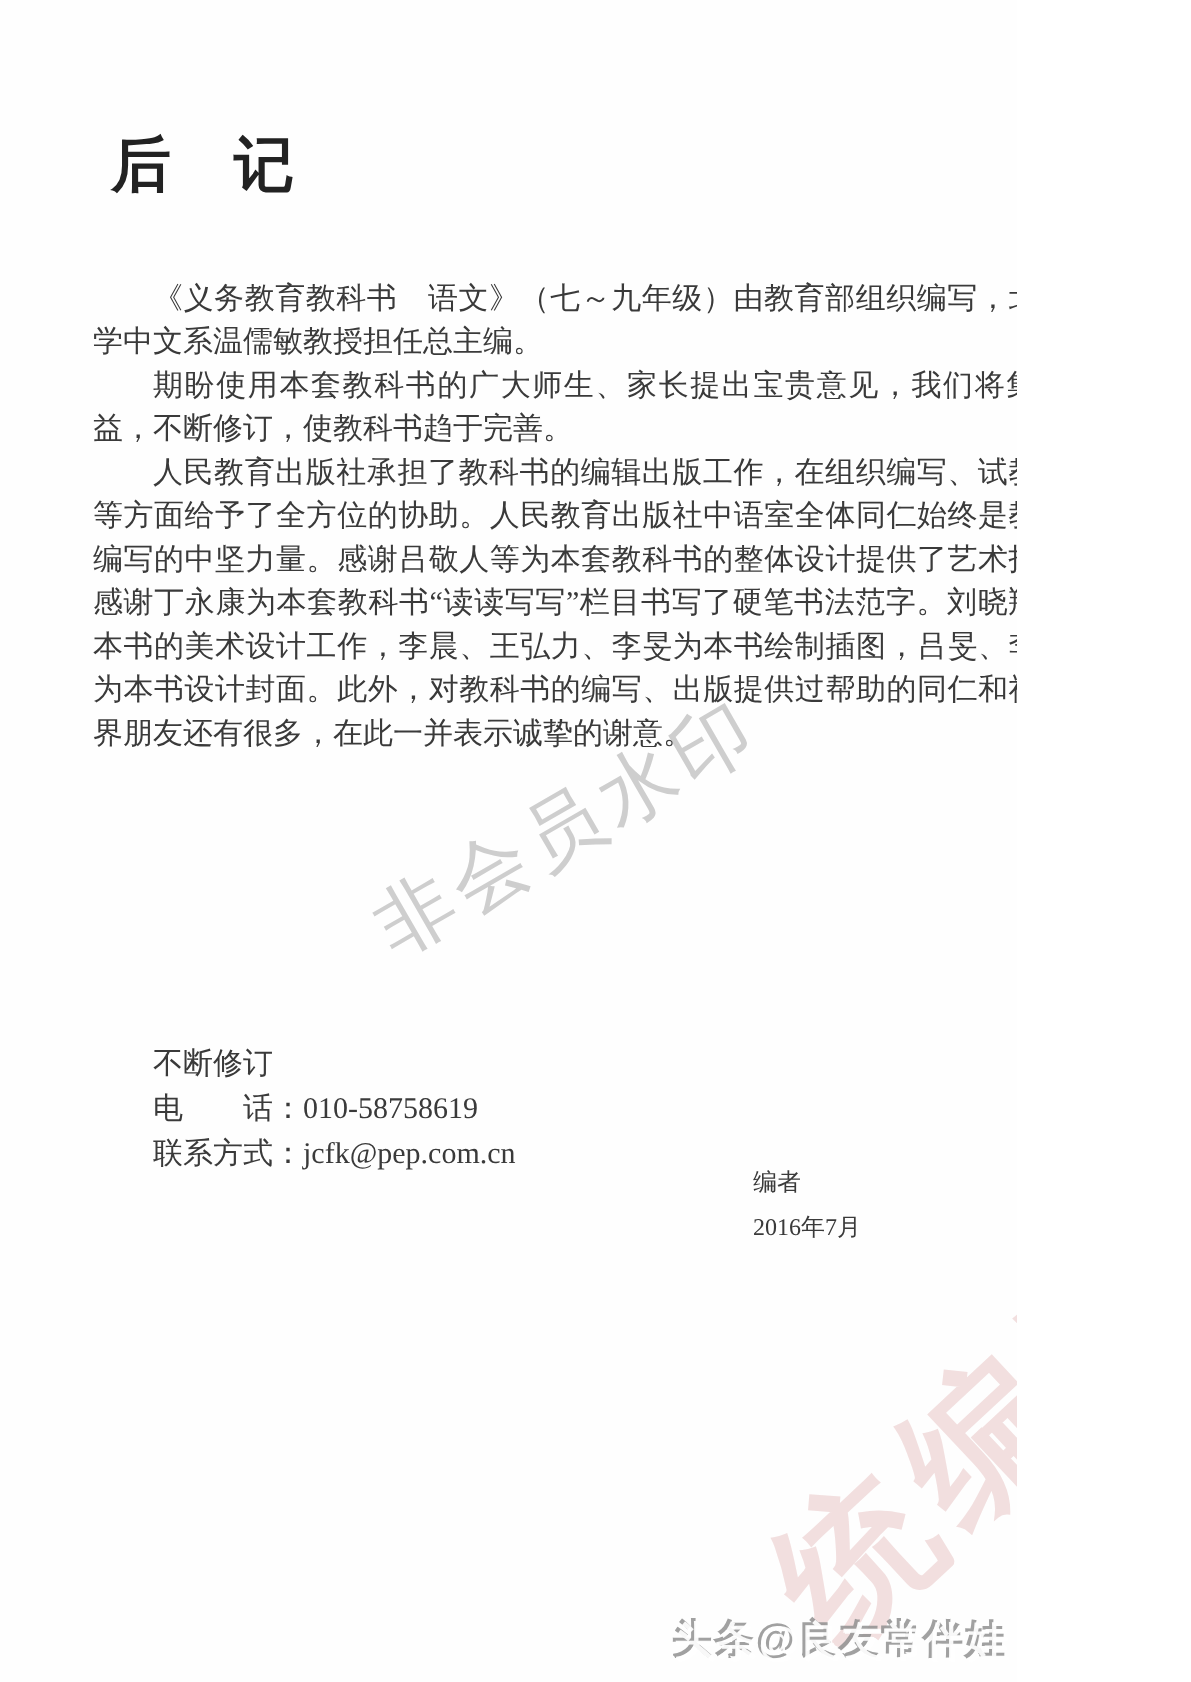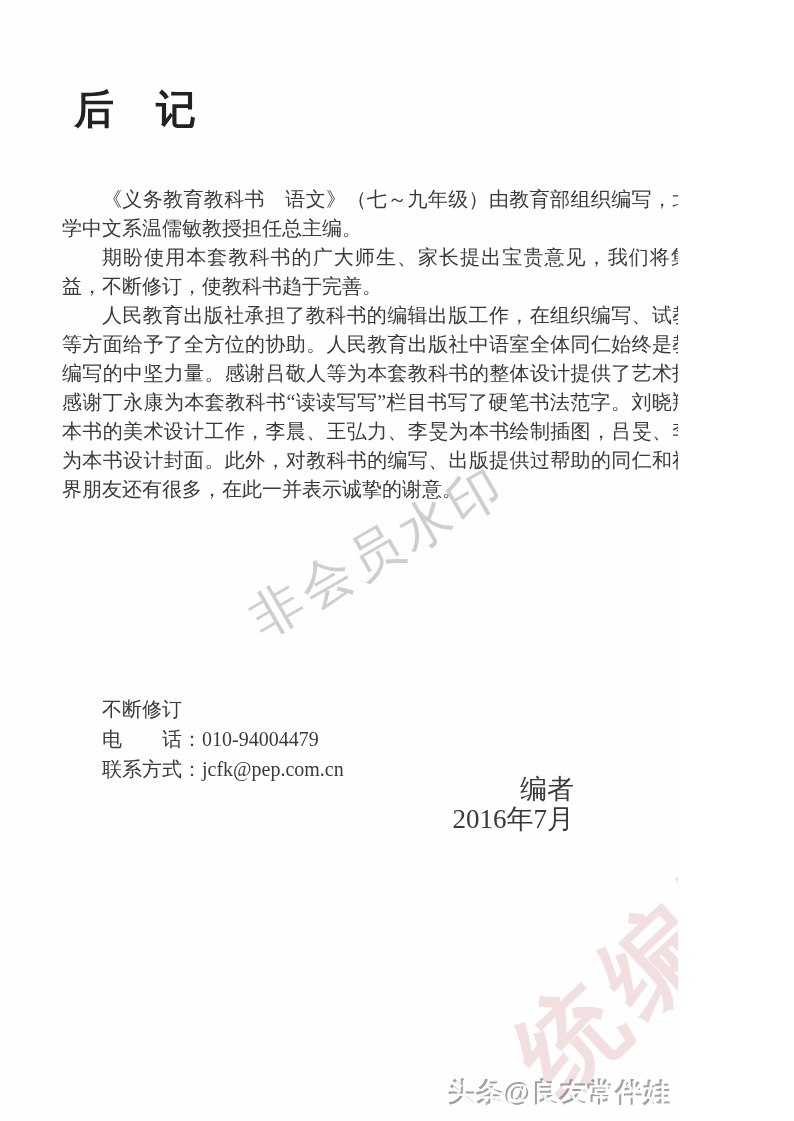--- a/index.html
+++ b/index.html
@@ -38,24 +38,24 @@
     top: 694px;
     font-size: 20px;
     line-height: 30px;
     color: #3a3a3a;
   }
   .contact .line { white-space: nowrap; }
   .signature {
     position: absolute;
     top: 774px;
     right: 104px;
-    font-size: 27px;
+    font-size: 16px;
     line-height: 30px;
     color: #3a3a3a;
-    text-align: right;
+    text-align: left;
   }
   .wm-center {
     position: absolute;
     left: 378px;
     top: 552px;
     transform: translate(-50%, -50%) rotate(-30deg);
     font-size: 52px;
     letter-spacing: 5px;
     color: rgba(128, 128, 128, 0.38);
     white-space: nowrap;
@@ -96,21 +96,21 @@
 
   <div class="content">
     <p>《义务教育教科书　语文》（七～九年级）由教育部组织编写，北京大学中文系温儒敏教授担任总主编。</p>
     <p>期盼使用本套教科书的广大师生、家长提出宝贵意见，我们将集思广益，不断修订，使教科书趋于完善。</p>
     <p>人民教育出版社承担了教科书的编辑出版工作，在组织编写、试教试用等方面给予了全方位的协助。人民教育出版社中语室全体同仁始终是教科书编写的中坚力量。感谢吕敬人等为本套教科书的整体设计提供了艺术指导，感谢丁永康为本套教科书“读读写写”栏目书写了硬笔书法范字。刘晓翔承担本书的美术设计工作，李晨、王弘力、李旻为本书绘制插图，吕旻、李宏庆为本书设计封面。此外，对教科书的编写、出版提供过帮助的同仁和社会各界朋友还有很多，在此一并表示诚挚的谢意。</p>
   </div>
 
   <div class="contact">
     <div class="line">不断修订</div>
     <div class="line">
-      <span>电　　话：</span><span>010-94004479</span>
+      <span>电　　话：</span><span>010-58758619</span>
     </div>
     <div class="line">
       <span>联系方式：</span><span>jcfk@pep.com.cn</span>
     </div>
   </div>
 
   <div class="signature">
     <div>编者</div>
     <div>2016年7月</div>
   </div>

